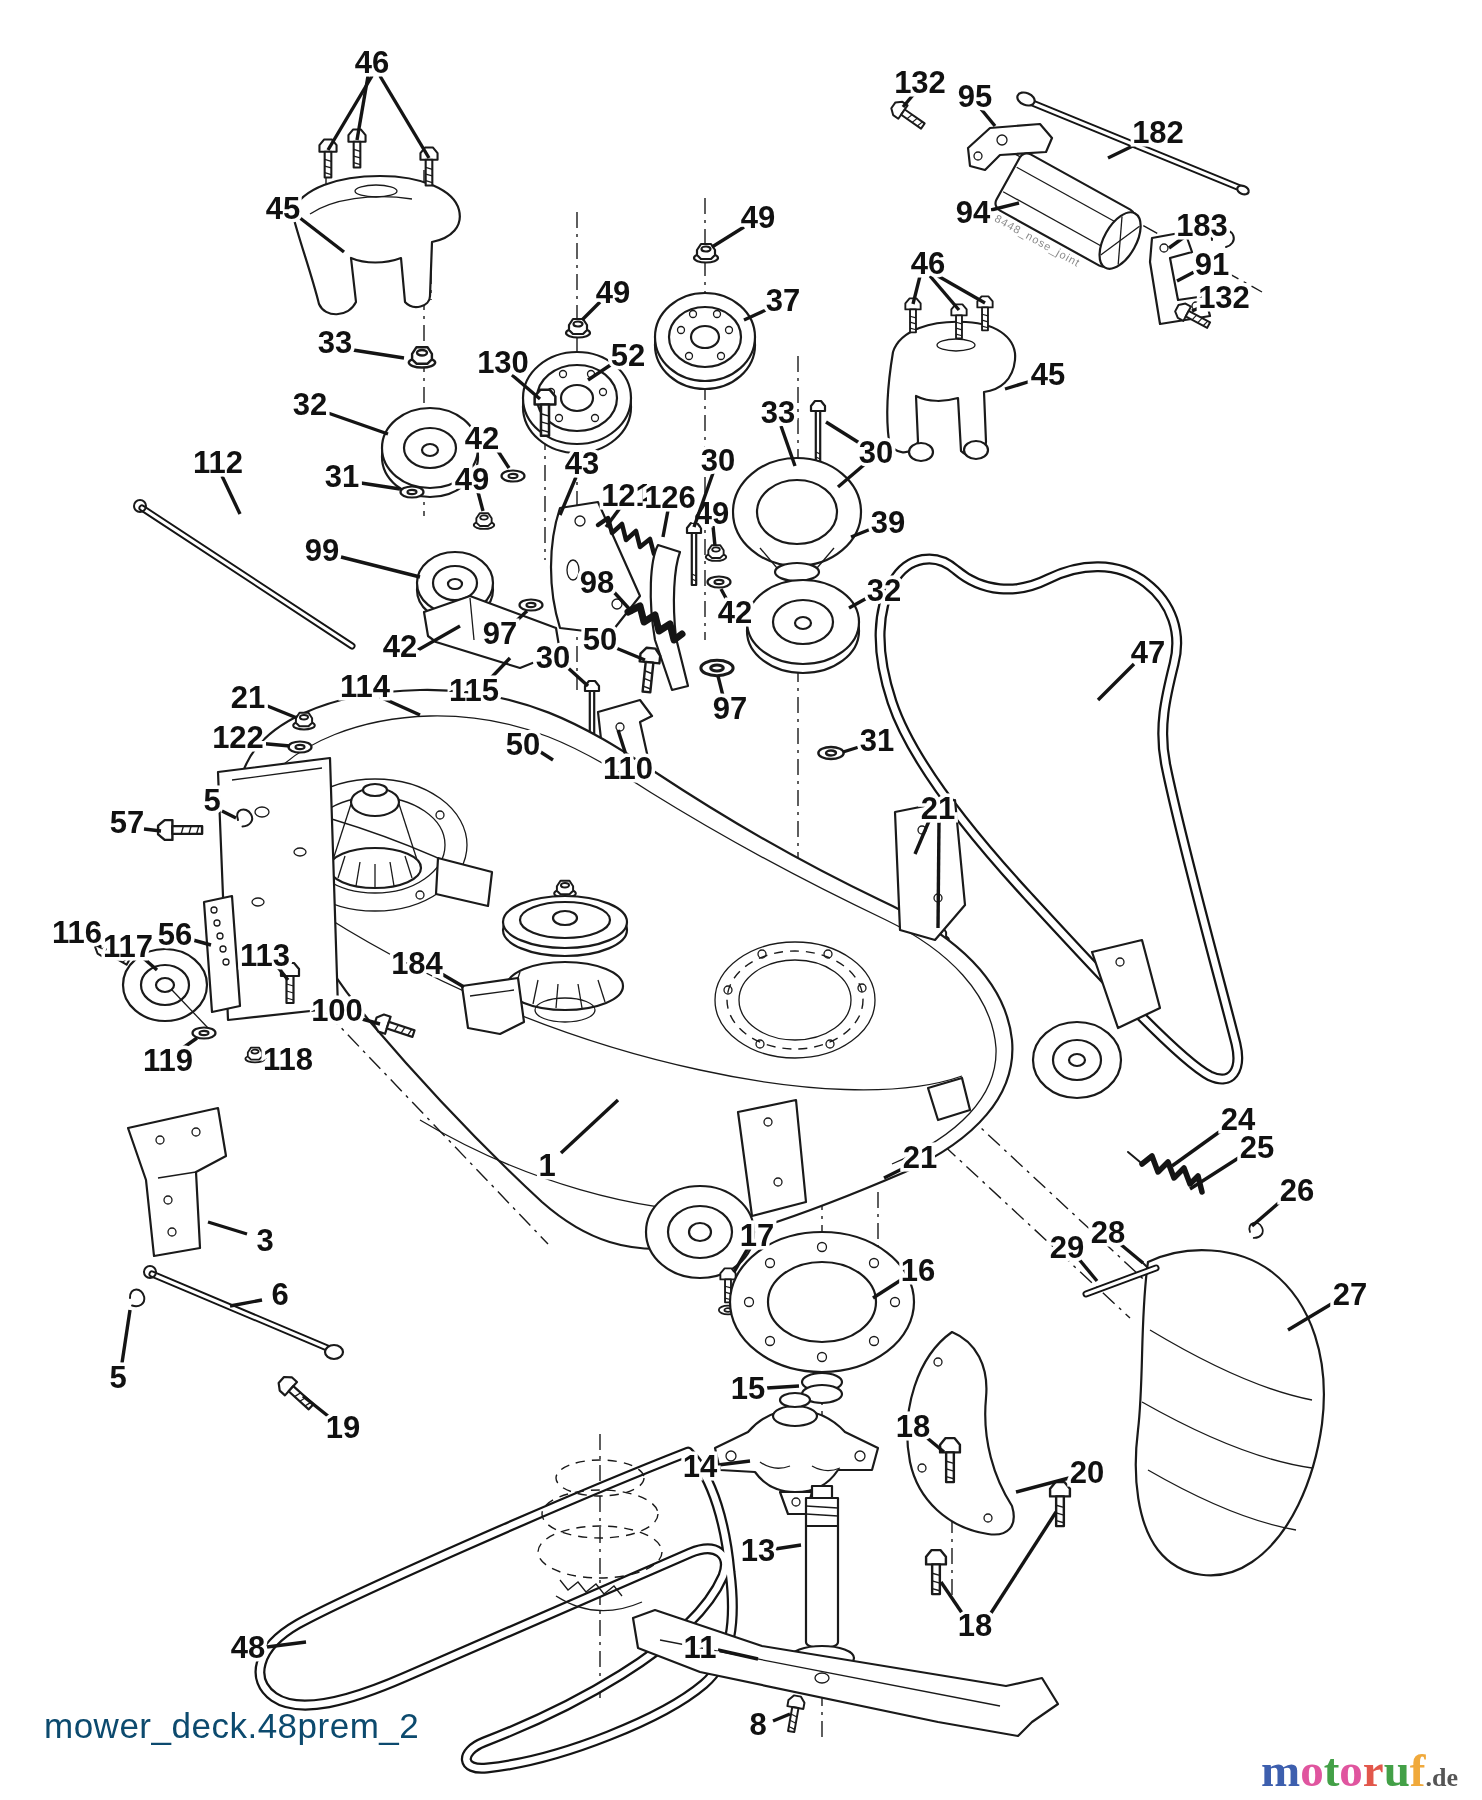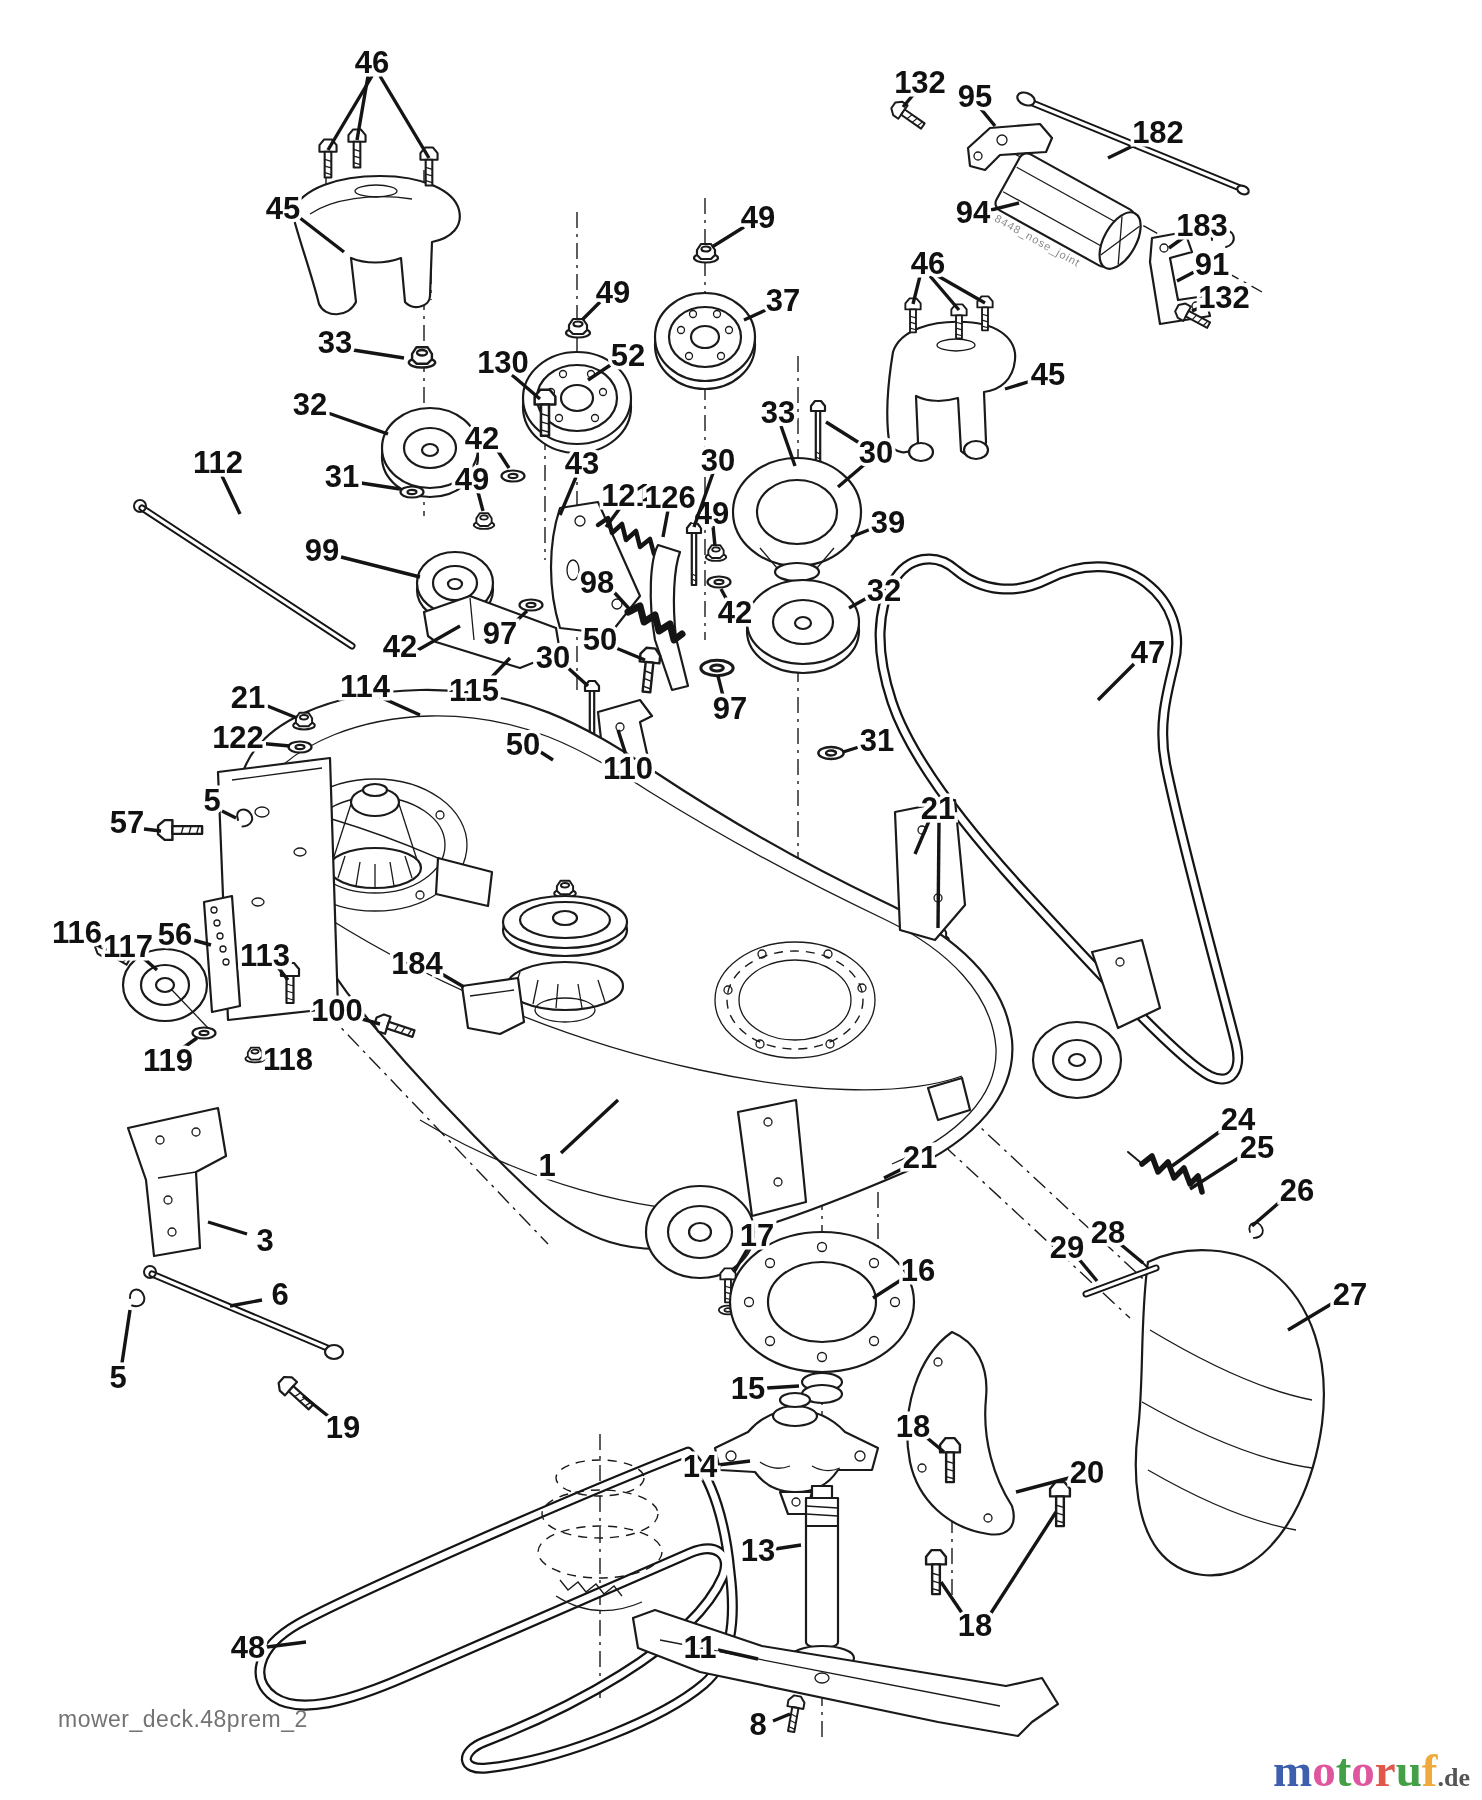--- a/index.html
+++ b/index.html
@@ -12,22 +12,22 @@
   .dashdot{stroke:#1a1a1a;stroke-width:1.4;fill:none;stroke-dasharray:16 6 3 6;}
   .dashed{stroke:#1a1a1a;stroke-width:1.4;fill:none;stroke-dasharray:9 7;}
   .belt{stroke:#141414;stroke-width:11;fill:none;stroke-linejoin:round;}
   .belt-inner{stroke:#ffffff;stroke-width:6.5;fill:none;stroke-linejoin:round;}
   .rod{stroke:#141414;stroke-width:7;fill:none;stroke-linecap:round;}
   .rod-inner{stroke:#ffffff;stroke-width:3.2;fill:none;stroke-linecap:round;}
   .spring{stroke:#141414;fill:none;stroke-linejoin:round;stroke-linecap:round;}
   .leader{stroke:#141414;stroke-width:3.4;}
   .plabel{font-family:"Liberation Sans",sans-serif;font-size:31px;font-weight:bold;fill:#111;
           paint-order:stroke;stroke:#ffffff;stroke-width:7px;}
-  .caption{position:absolute;left:58px;top:1706px;font-size:23px;color:#737373;letter-spacing:.5px;}
-  .logo{position:absolute;right:12px;bottom:6px;font-family:"Liberation Serif",serif;
+  .caption{position:absolute;left:44px;top:1706px;font-size:35px;color:#0c4a6e;letter-spacing:.5px;}
+  .logo{position:absolute;right:24px;bottom:6px;font-family:"Liberation Serif",serif;
         font-weight:bold;font-size:47px;line-height:1;}
   .logo .suffix{font-size:26px;color:#555;font-weight:bold;}
   .wm{font-family:"Liberation Sans",sans-serif;font-size:11px;fill:#8a8a8a;letter-spacing:1px;}
 </style>
 </head>
 <body>
 
 <div class="page">
 <svg width="1482" height="1800" viewBox="0 0 1482 1800">
   <defs>

